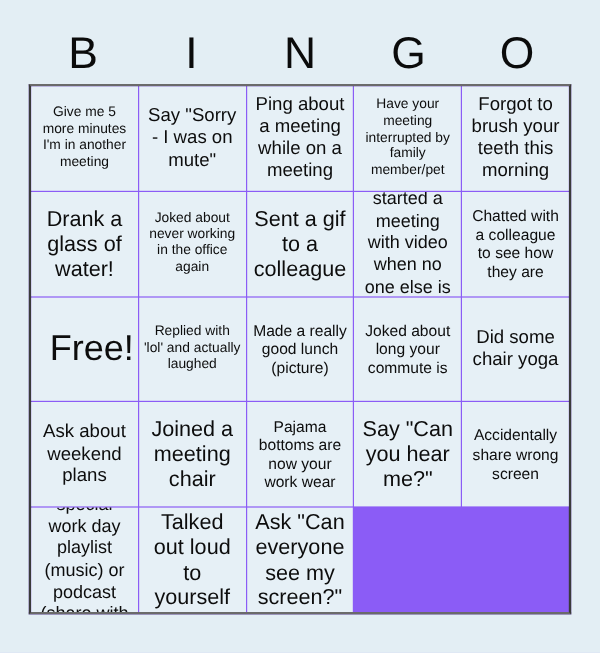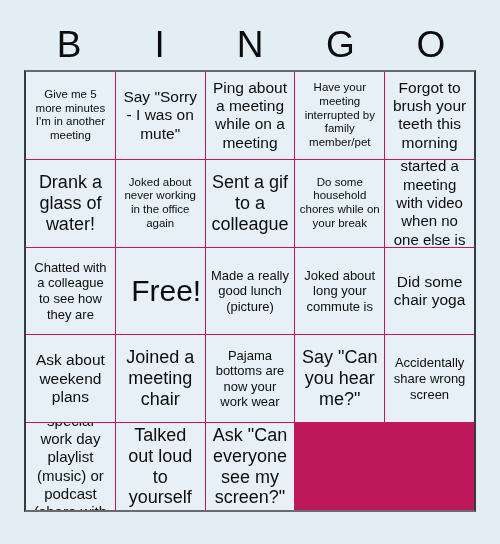--- a/index.html
+++ b/index.html
@@ -47,21 +47,21 @@
     width: 452px;
     height: 442px;
     border-top: 2px solid #6a6a6a;
     border-left: 2px solid #3a3a3a;
     border-right: 2px solid #3a3a3a;
     border-bottom: 2px solid #6a6a6a;
     box-sizing: border-box;
     display: grid;
     grid-template-columns: repeat(5, 1fr);
     grid-template-rows: repeat(5, 1fr);
-    background: #be185d;
+    background: #8b5cf6;
     gap: 1px;
   }
   .cell {
     background: #e6f0f6;
     display: flex;
     align-items: center;
     justify-content: center;
     text-align: center;
     padding: 3px 4px;
     box-sizing: border-box;
@@ -112,30 +112,30 @@
       <div class="cell">
         <span class="txt sz-xl">Drank a glass of water!</span>
       </div>
       <div class="cell">
         <span class="txt sz-sm">Joked about never working in the office again</span>
       </div>
       <div class="cell">
         <span class="txt sz-xl">Sent a gif to a colleague</span>
       </div>
       <div class="cell">
-        <span class="txt sz-sm">Do some household chores while on your break</span>
-      </div>
-      <div class="cell">
         <span class="txt sz-xs">Accidentally started a meeting with video when no one else is using video</span>
       </div>
       <div class="cell">
         <span class="txt sz-md">Chatted with a colleague to see how they are</span>
       </div>
       <div class="cell">
         <span class="txt sz-free">Free!</span>
+      </div>
+      <div class="cell">
+        <span class="txt sz-sm">Replied with 'lol' and actually laughed</span>
       </div>
       <div class="cell">
         <span class="txt sz-md">Made a really good lunch (picture)</span>
       </div>
       <div class="cell">
         <span class="txt sz-md">Joked about long your commute is</span>
       </div>
       <div class="cell">
         <span class="txt sz-lg">Did some chair yoga</span>
       </div>

